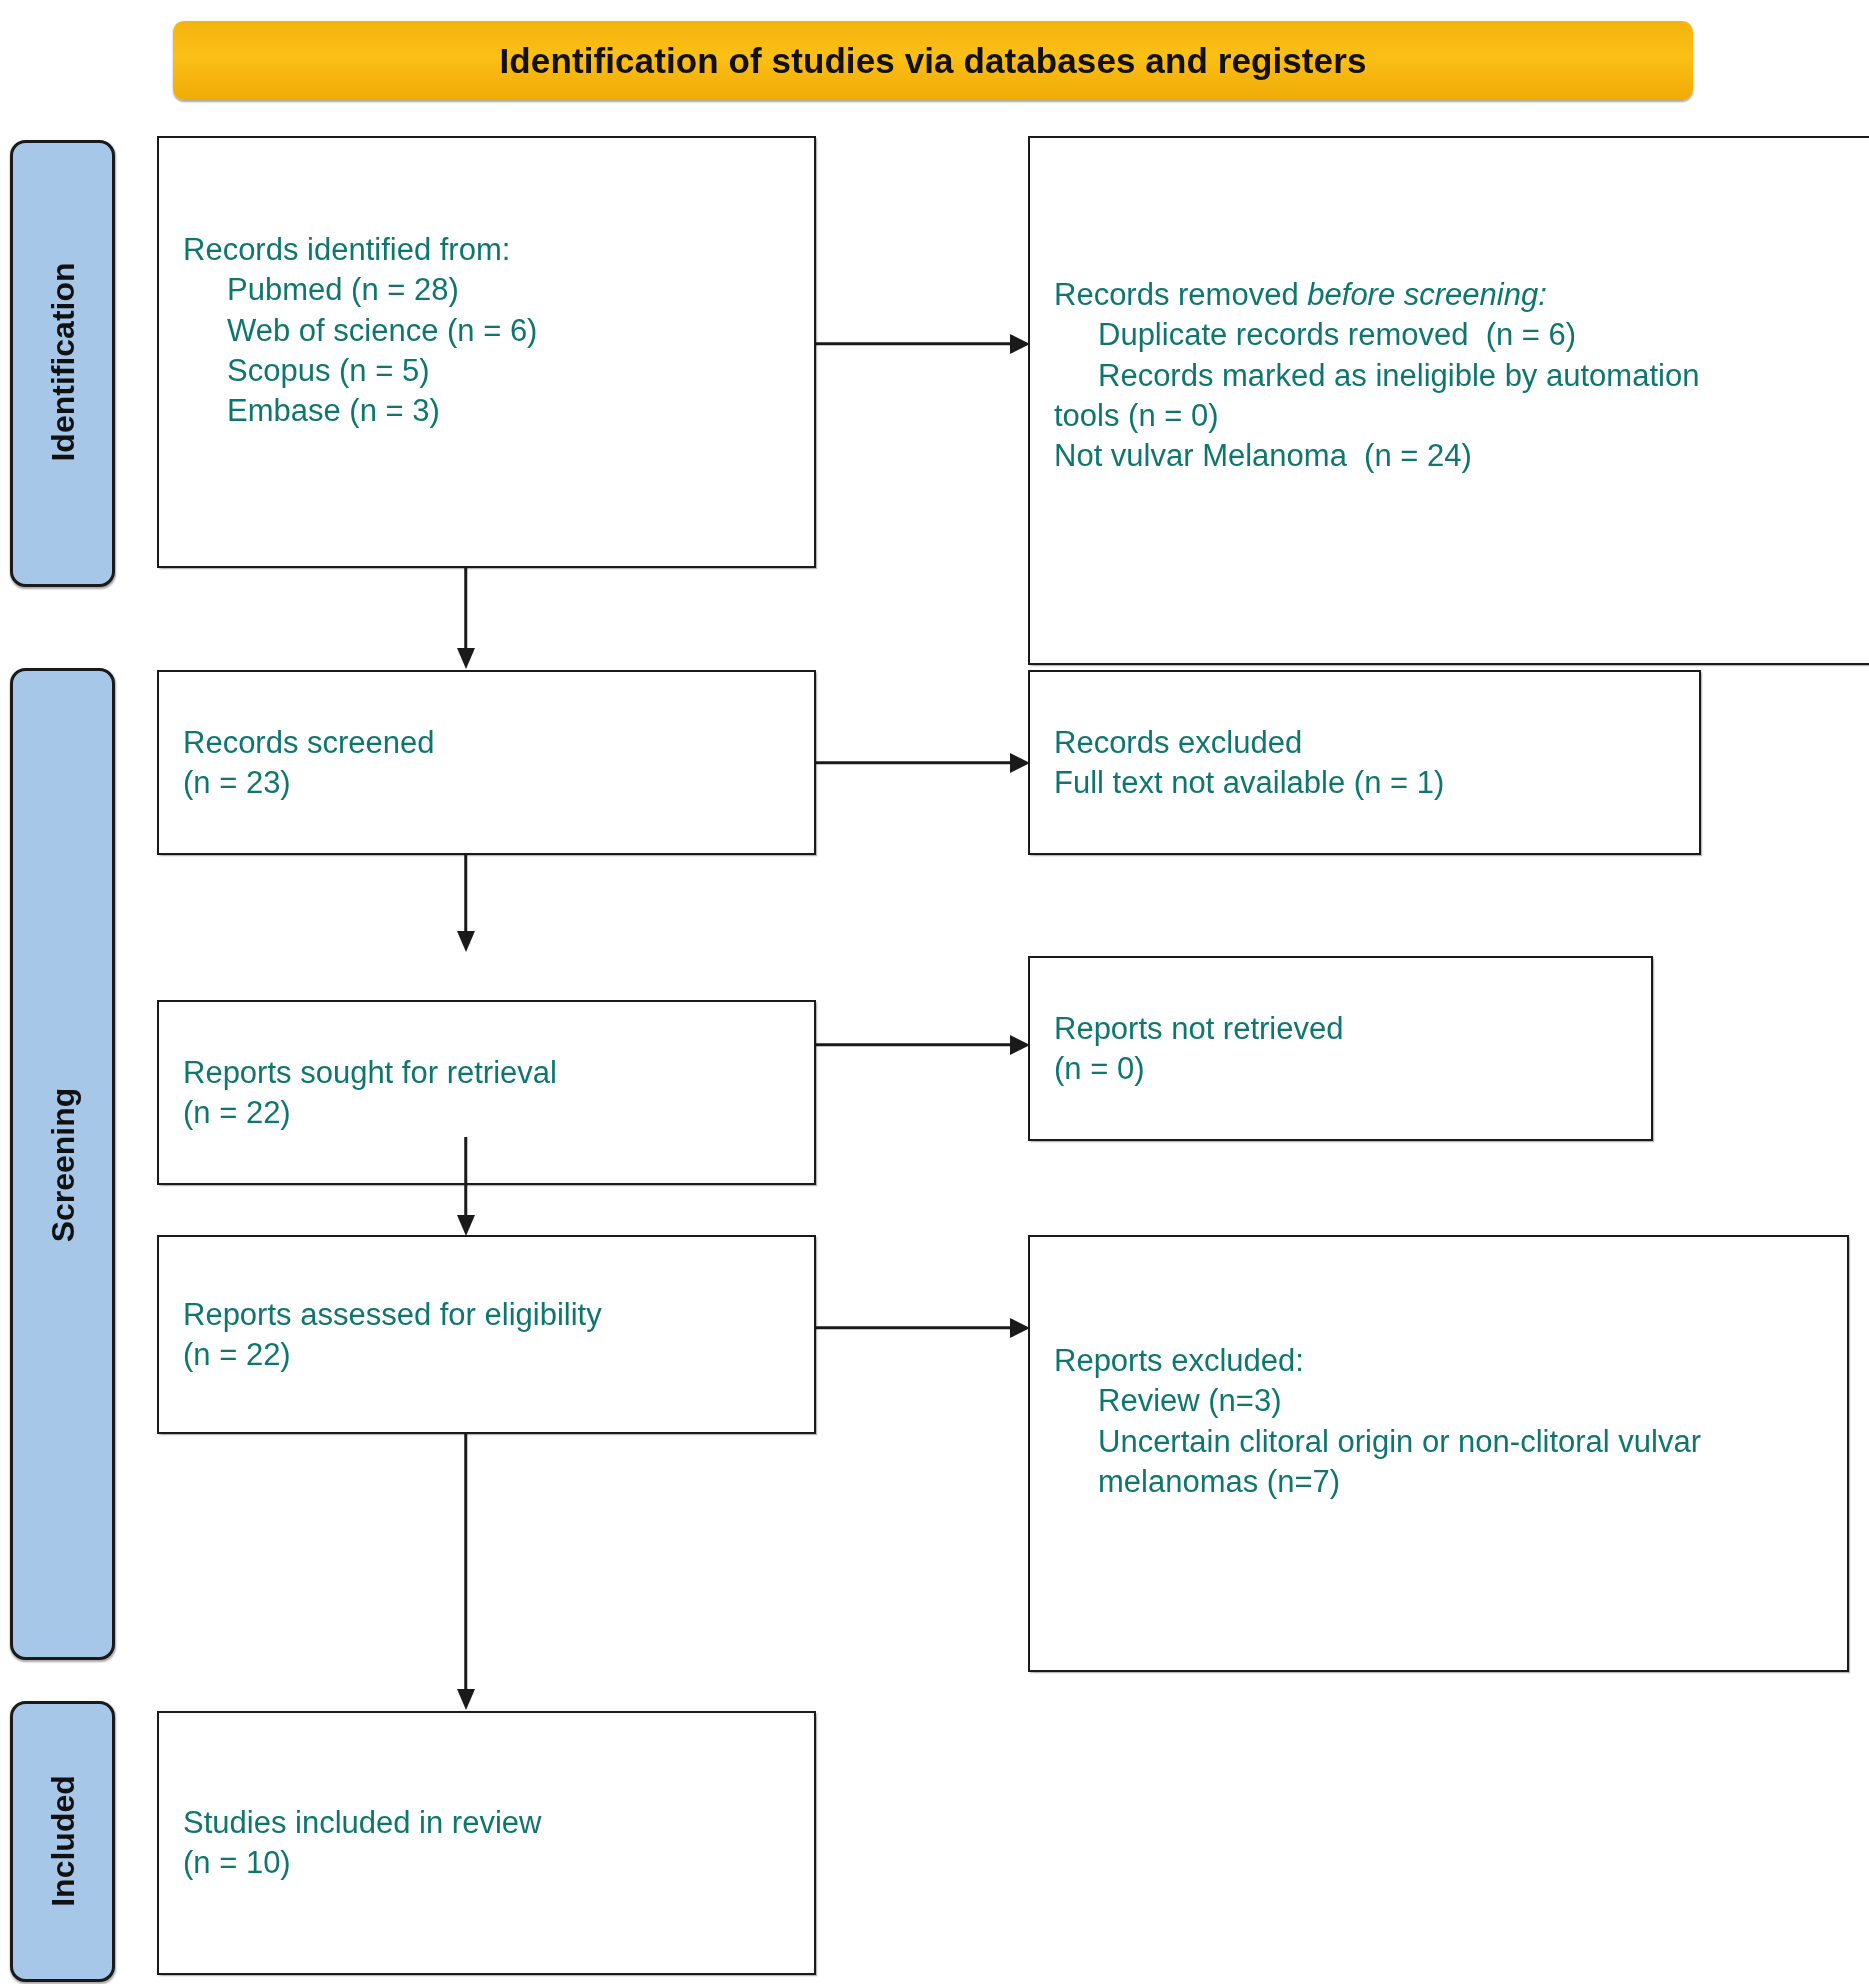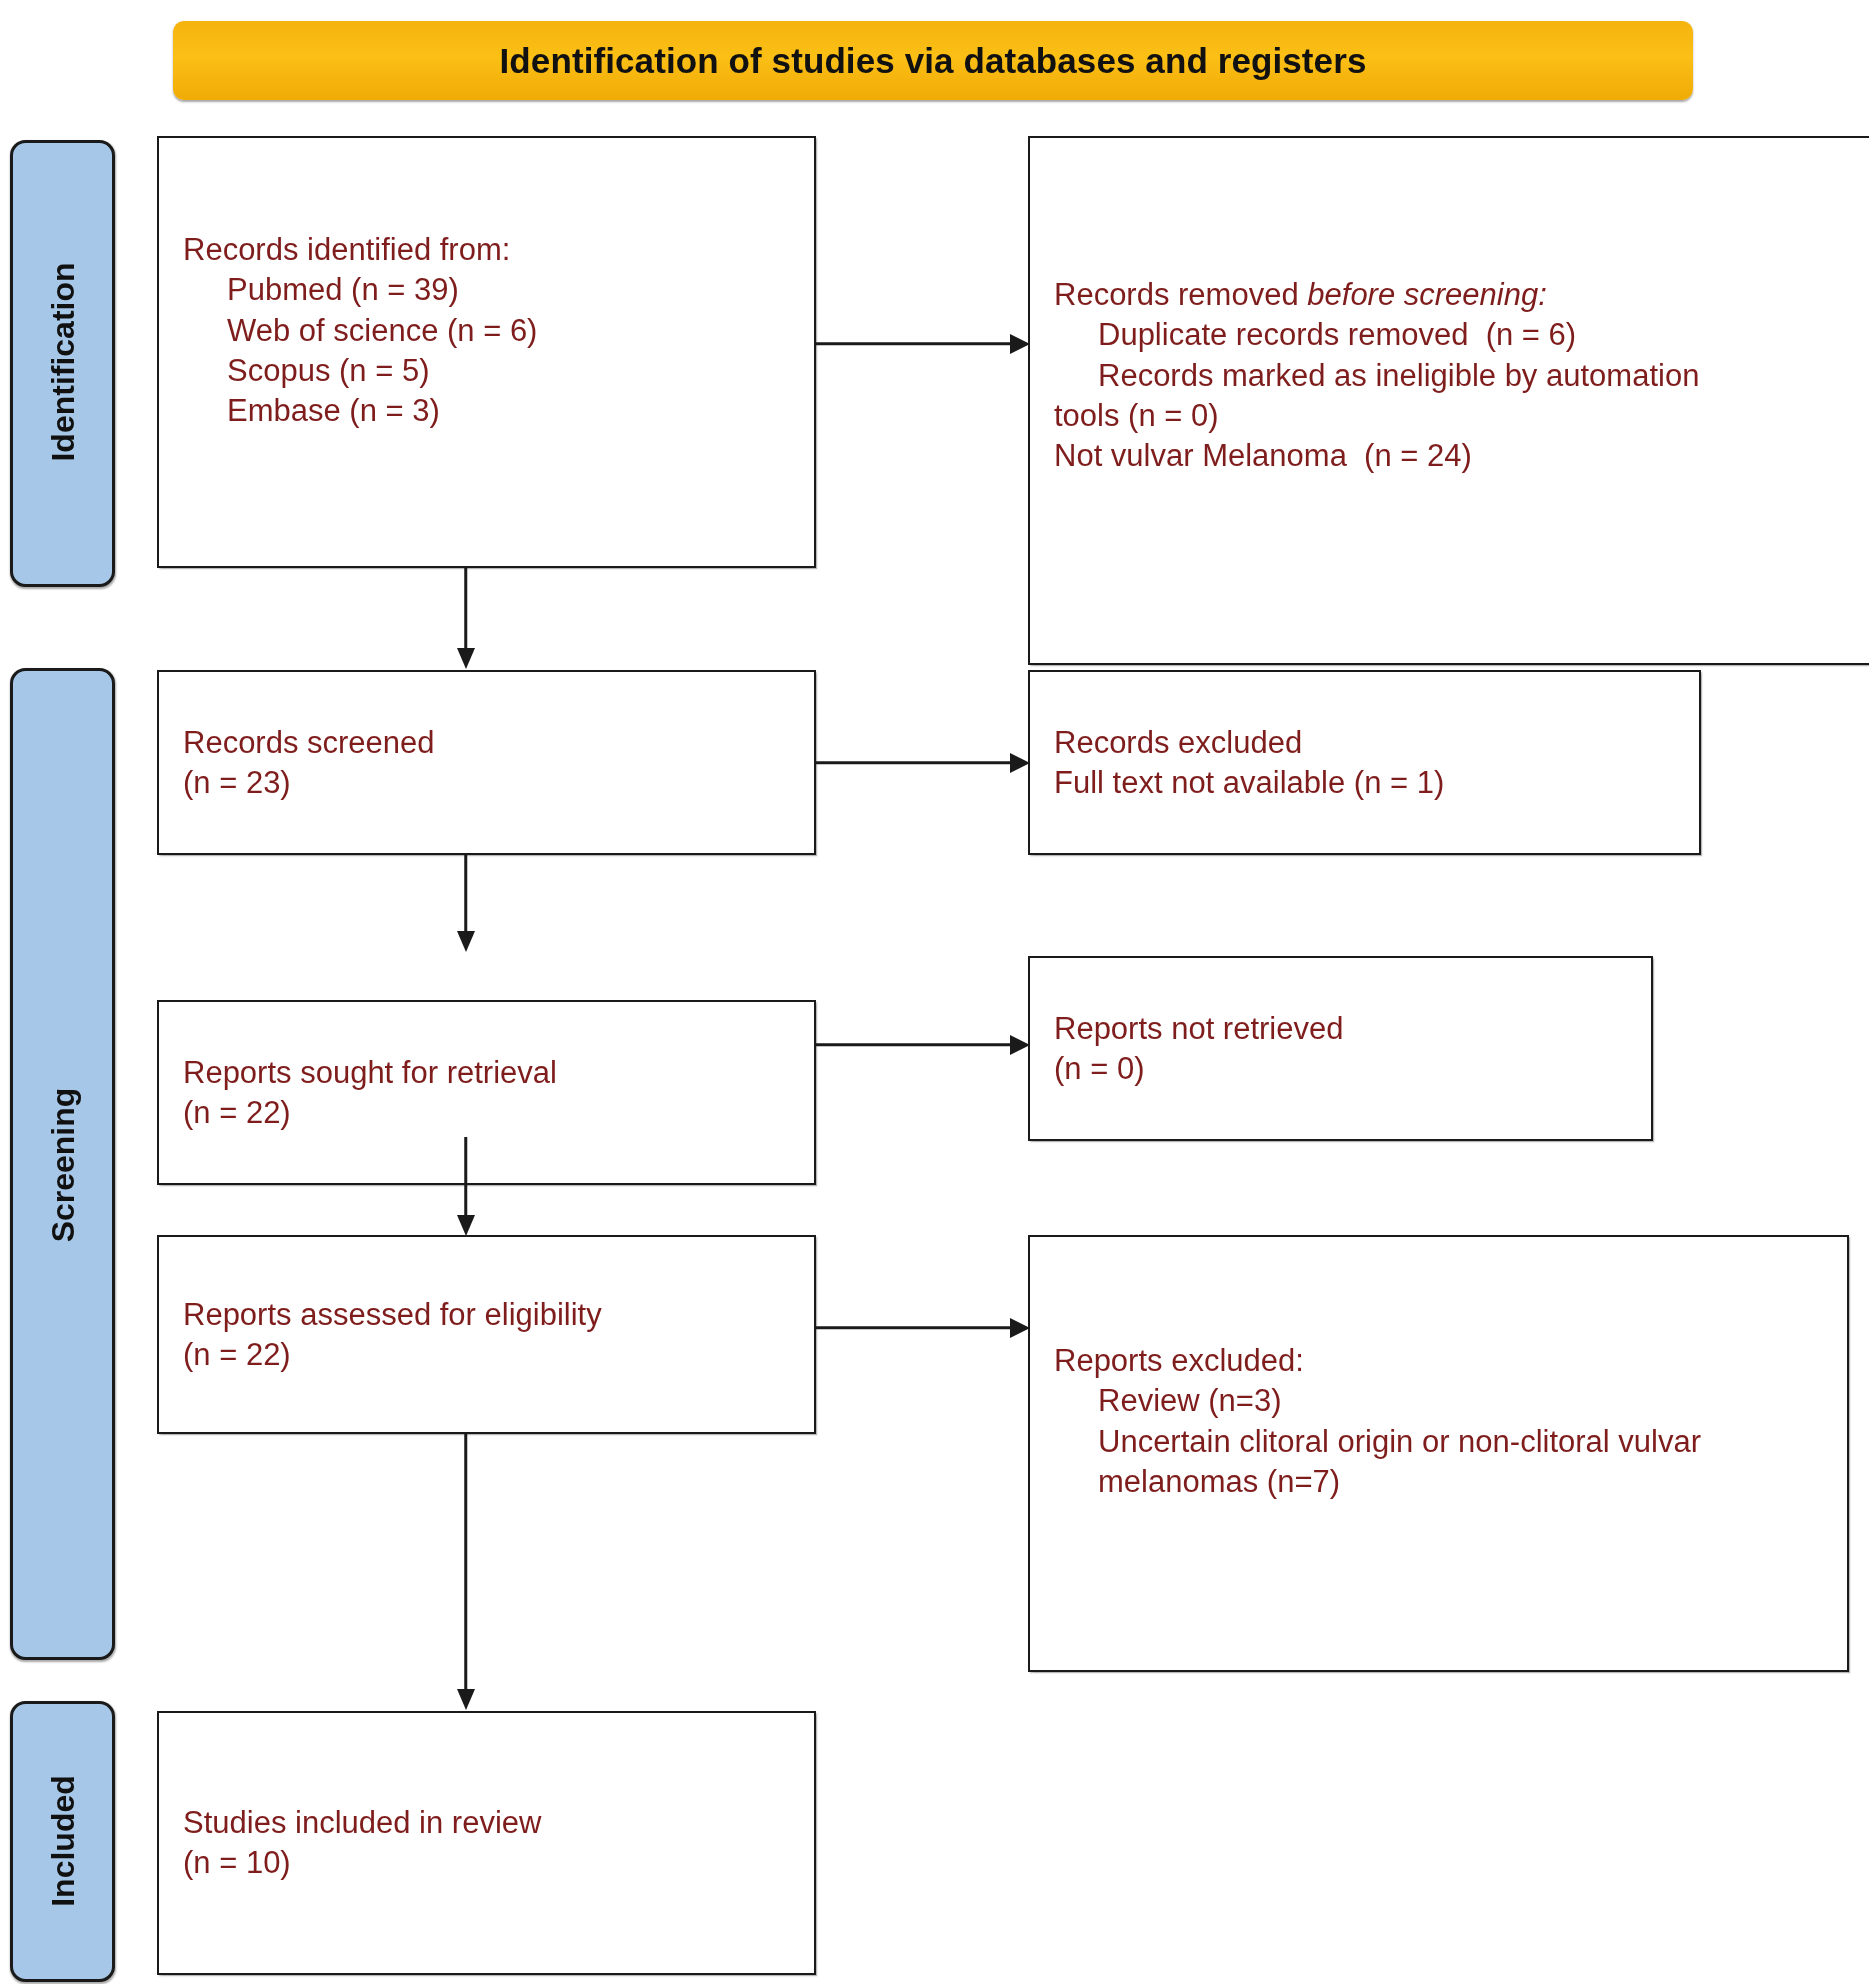--- a/index.html
+++ b/index.html
@@ -70,21 +70,21 @@
     border: 2.8px solid #1a1a1a;
     box-sizing: border-box;
     box-shadow: 2.1px 2.1px 1.4px rgba(0,0,0,0.28);
   }
   .fbox-text {
     position: absolute;
     left: 24px;
     right: 12.7px;
     font-size: 31px;
     line-height: 1.30;
-    color: #7f1d1d;
+    color: #0f766e;
   }
   .fbox-text .ln { display: block; white-space: pre-wrap; }
   .fbox-text .indent { padding-left: 44px; }
   .ital { font-style: italic; }
 
   
   .vcenter {
     top: 50%;
     transform: translateY(-50%);
   }
@@ -141,21 +141,21 @@
     <span class="stage-label" style="top:494px; transform: translate(-50%, -50%) rotate(-90deg);">Screening</span>
   </div>
 
   <div class="stage-tab" style="left:10px; top:1701px; width:99px; height:275px;">
     <span class="stage-label" style="top:137px; transform: translate(-50%, -50%) rotate(-90deg);">Included</span>
   </div>
 
   <div class="fbox" style="left:157px; top:136px; width:659px; height:432px;">
     <div class="fbox-text" style="top:92px;">
       <span class="ln">Records identified from:</span>
-      <span class="ln indent">Pubmed (n = 39)</span>
+      <span class="ln indent">Pubmed (n = 28)</span>
       <span class="ln indent">Web of science (n = 6)</span>
       <span class="ln indent">Scopus (n = 5)</span>
       <span class="ln indent">Embase (n = 3)</span>
     </div>
   </div>
 
   <div class="fbox" style="left:1028px; top:136px; width:955px; height:529px;padding-left:29px;">
     <div class="fbox-text" style="top:137px;">
       <span class="ln"><span>Records removed </span><span class="ital">before screening:</span></span>
       <span class="ln indent">Duplicate records removed  (n = 6)</span>

